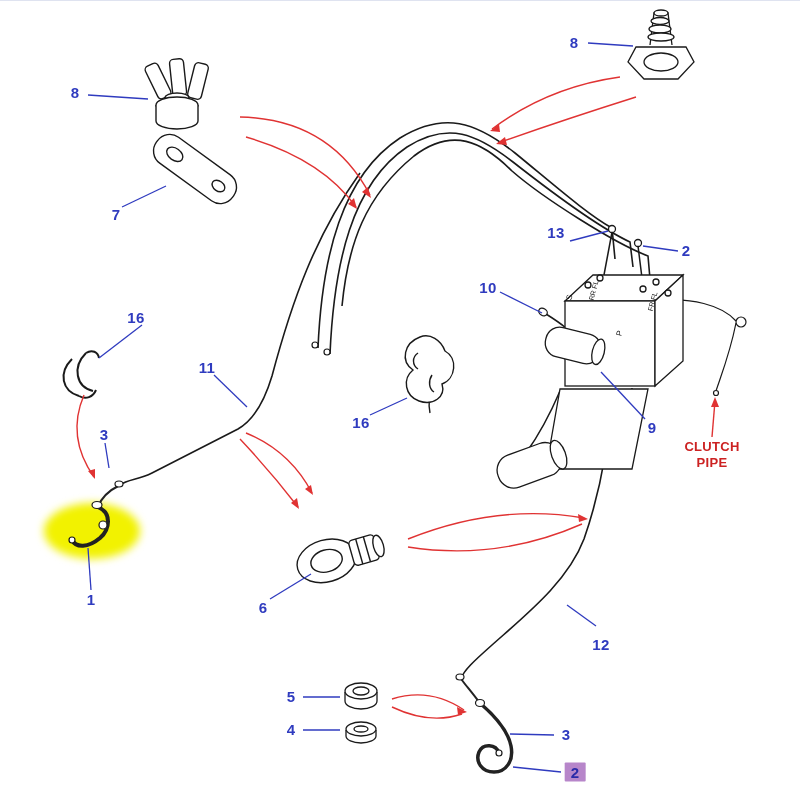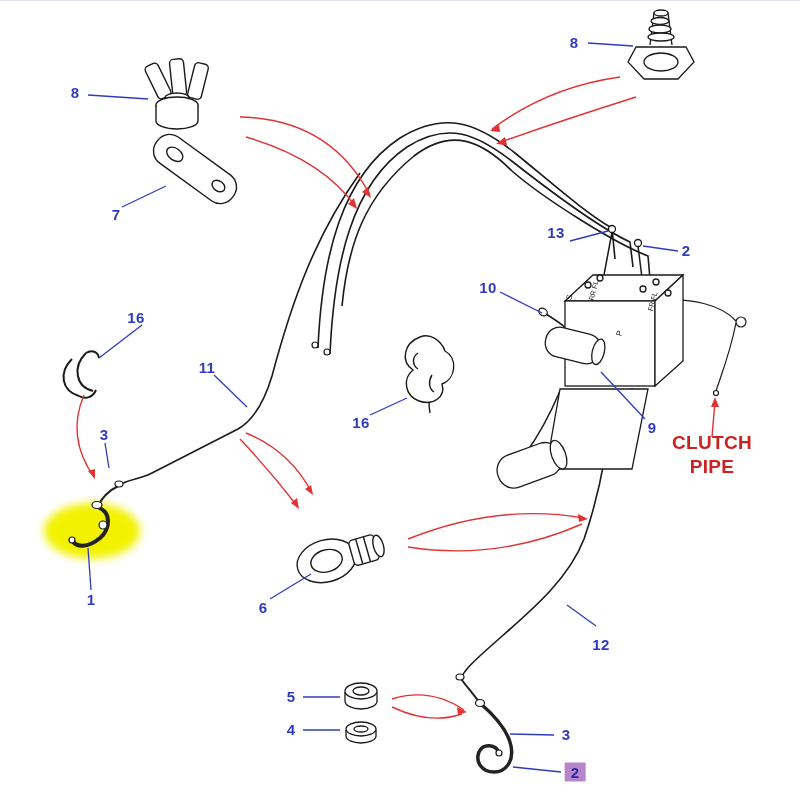--- a/index.html
+++ b/index.html
@@ -12,21 +12,21 @@
   .callout {
     position:absolute; transform:translate(-50%,-50%);
     color:#2f3bbf; font-size:15px; font-weight:bold; line-height:1;
     cursor:pointer; user-select:none; letter-spacing:.3px;
   }
   .callout.hl-purple {
     background:#b786ca; padding:2px 6px; border-radius:1px; color:#2a2aa8;
   }
   .clutch-label {
     position:absolute; left:712px; top:454px; transform:translate(-50%,-50%);
-    color:#cc2222; font-weight:bold; font-size:19px; line-height:1.25;
+    color:#cc2222; font-weight:bold; font-size:13px; line-height:1.25;
     text-align:center; letter-spacing:.3px;
   }
   svg text { font-family:"Liberation Sans", sans-serif; fill:#111; }
 </style>
 </head>
 <body>
 
 <div class="stage">
 
   <svg width="800" height="800" viewBox="0 0 800 800">

